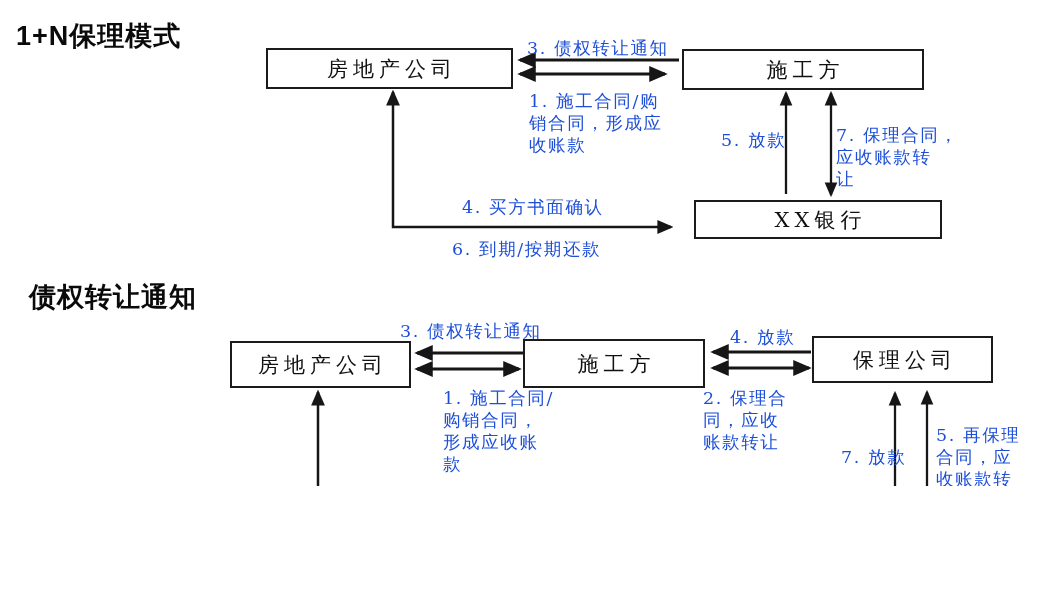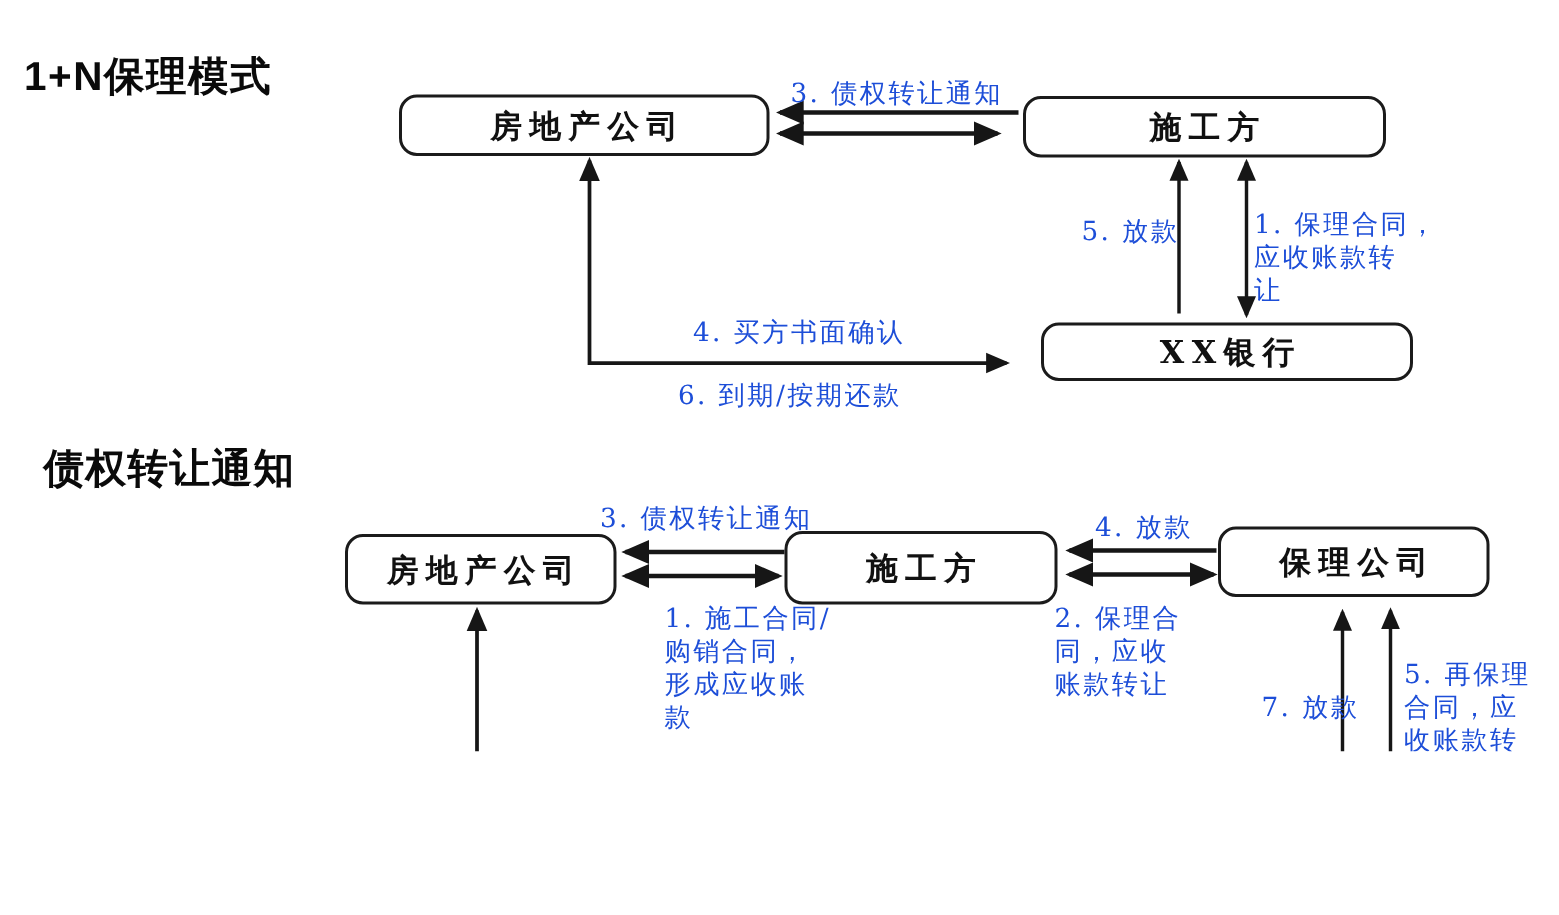--- a/index.html
+++ b/index.html
@@ -2,45 +2,44 @@
 <html><head>
 <meta charset="utf-8">
 <style>
   html,body{margin:0;padding:0;background:#ffffff;}
   .stage{
     position:relative;
     width:1039px;height:486px;
     background:#ffffff;
     overflow:hidden;
     font-family:"DejaVu Serif", serif;
-    margin-top:15px;
   }
   .arrows{position:absolute;left:0;top:0;pointer-events:none;}
   .a{fill:none;stroke:#161616;}
   .thick{stroke-width:2.9px;}
   .mid{stroke-width:2.3px;}
   .conn{stroke-width:2.5px;}
   .title{
     position:absolute;
     font-family:"Liberation Sans", sans-serif;
     font-weight:800;
     font-size:27px;
     color:#0a0a0a;
     letter-spacing:1px;
     white-space:nowrap;
   }
   .node{
     position:absolute;
     box-sizing:border-box;
     border:2.4px solid #1b1b1b;
-    border-radius:12px;
+    border-radius:0;
     background:#ffffff;
     display:flex;align-items:center;justify-content:center;
     font-family:"DejaVu Serif", serif;
-    font-weight:700;
+    font-weight:400;
     font-size:21px;
     letter-spacing:5px;
     text-indent:5px;
     color:#111111;
     white-space:nowrap;
   }
   .lbl{
     position:absolute;
     font-size:17.5px;
     letter-spacing:1.6px;
@@ -76,22 +75,25 @@
     <polyline class="a conn" points="318,392 318,553 804,553" marker-start="url(#ah)" marker-end="url(#ah)"></polyline>
   </svg>
 
   <div class="title" style="left:16px;top:18px">1+N保理模式</div>
 
   <div class="node" style="left:266px;top:48px;width:247px;height:41px">房地产公司</div>
   <div class="node" style="left:682px;top:49px;width:242px;height:41px">施工方</div>
   <div class="node" style="left:694px;top:200px;width:248px;height:39px">XX银行</div>
 
   <div class="lbl" style="left:527px;top:37px">3. 债权转让通知</div>
+  <div class="lbl" style="left:529px;top:90px">1. 施工合同/购
+销合同，形成应
+收账款</div>
   <div class="lbl" style="left:721px;top:129px">5. 放款</div>
-  <div class="lbl" style="left:836px;top:124px">1. 保理合同，
+  <div class="lbl" style="left:836px;top:124px">7. 保理合同，
 应收账款转
 让</div>
   <div class="lbl" style="left:462px;top:196px">4. 买方书面确认</div>
   <div class="lbl" style="left:452px;top:238px">6. 到期/按期还款</div>
 
   <div class="title" style="left:29px;top:279px">债权转让通知</div>
 
   <div class="node" style="left:230px;top:341px;width:181px;height:47px">房地产公司</div>
   <div class="node" style="left:523px;top:339px;width:182px;height:49px">施工方</div>
   <div class="node" style="left:812px;top:336px;width:181px;height:47px">保理公司</div>

